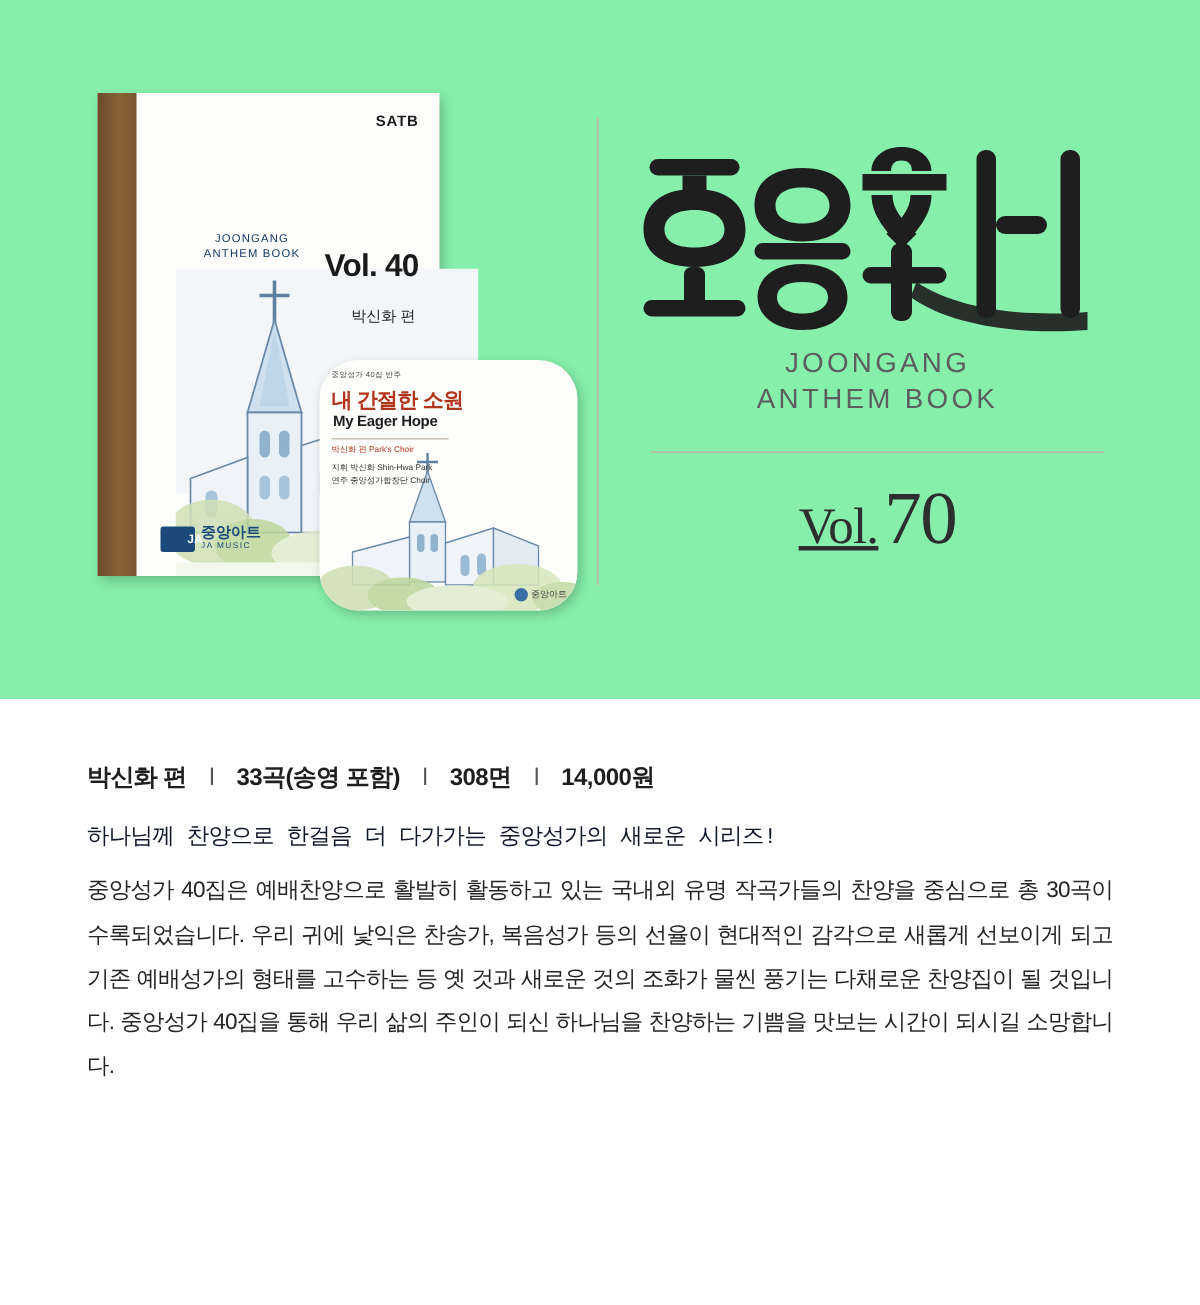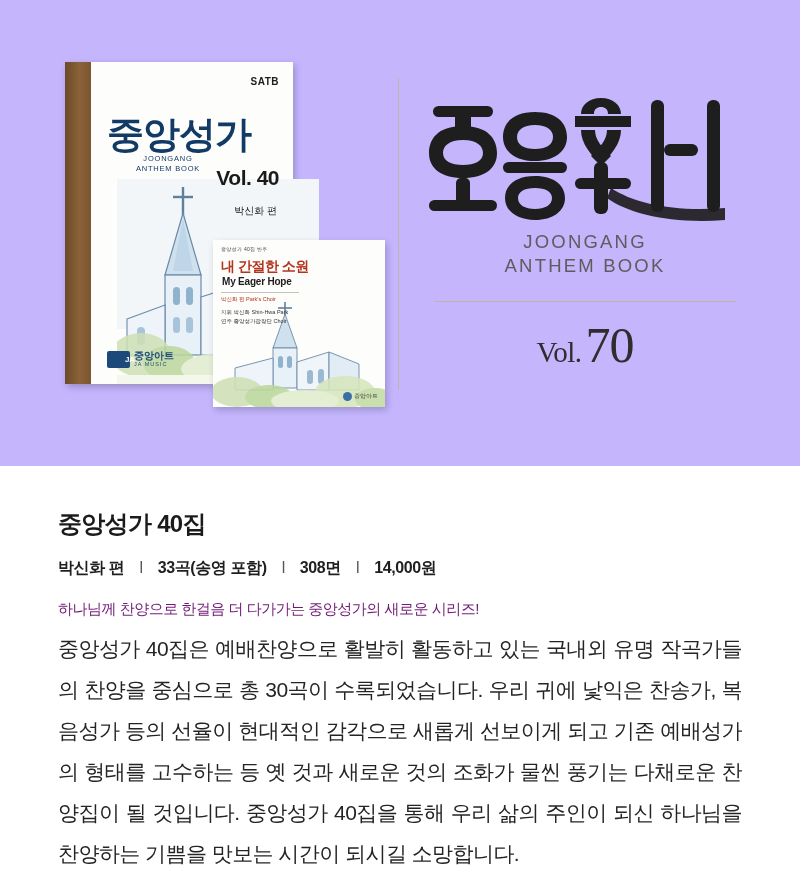--- a/index.html
+++ b/index.html
@@ -18,21 +18,21 @@
     position: relative;
     overflow: hidden;
     background: #ffffff;
   }
 
   
   .hero {
     position: relative;
     width: 800px;
     height: 466px;
-    background: #c4b5fd;
+    background: #86efac;
     overflow: hidden;
   }
 
   
   .product-group {
     position: absolute;
     left: 60px;
     top: 62px;
     width: 330px;
     height: 345px;
@@ -147,20 +147,21 @@
   
   .cd {
     position: absolute;
     left: 153px;
     top: 178px;
     width: 172px;
     height: 167px;
     background: #fdfdfb;
     box-shadow: 2px 3px 7px rgba(0,0,0,0.2);
     overflow: hidden;
+    border-radius: 26px;
   }
   .cd-head {
     position: absolute;
     left: 8px; top: 6px;
     font-size: 5px;
     color: #444;
     letter-spacing: .3px;
   }
   .cd-title-ko {
     position: absolute;
@@ -251,21 +252,21 @@
     width: 302px;
     height: 1px;
     background: #bfb6a6;
     margin: 22px auto 0 auto;
   }
   .brand-vol {
     margin-top: 14px;
     font-family: "Liberation Serif", serif;
     color: #2e2e2e;
   }
-  .brand-vol .v { font-size: 29px; letter-spacing: -.5px; }
+  .brand-vol .v { font-size: 34px; letter-spacing: -.5px; text-decoration: underline; }
   .brand-vol .n { font-size: 50px; letter-spacing: -1px; }
 
   
   .content {
     position: absolute;
     left: 0;
     top: 466px;
     width: 800px;
     padding: 42px 58px 0 58px;
   }
@@ -290,27 +291,28 @@
     color: #555;
   }
   .submeta {
     font-size: 12px;
     color: #3b3b3b;
     letter-spacing: -.3px;
     margin-bottom: 26px;
   }
   .lead {
     font-size: 15px;
-    color: #701a75;
+    color: #0f172a;
     letter-spacing: -.5px;
     line-height: 1.95;
     margin-bottom: 6px;
+    font-family: Liberation Mono, monospace;
   }
   .body-text {
-    font-size: 21px;
+    font-size: 15px;
     color: #242424;
     letter-spacing: -.55px;
     line-height: 1.95;
     text-align: justify;
     margin: 0;
   }
 </style>
 </head>
 <body>
 
@@ -362,21 +364,20 @@
               </g>
               <g opacity="0.7">
                 <circle cx="168" cy="160" r="14" fill="#e8f0d6"></circle>
                 <circle cx="182" cy="168" r="11" fill="#dcebc6"></circle>
               </g>
               <rect x="0" y="196" width="202" height="9" fill="#f3f7ec"></rect>
             </svg>
           </div>
 
           <div class="book-satb">SATB</div>
-          <div class="book-title-ko">중앙성가</div>
           <div class="book-title-en">
             <div>JOONGANG</div>
             <div>ANTHEM BOOK</div>
           </div>
           <div class="book-vol">Vol. 40</div>
           <div class="book-editor">박신화 편</div>
 
           <div class="book-publisher">
             <span class="pub-badge">JA</span>
             <span class="pub-text">
@@ -470,21 +471,20 @@
       </div>
       <div class="brand-rule"></div>
       <div class="brand-vol">
         <span class="v">Vol.</span>
         <span class="n">70</span>
       </div>
     </div>
   </div>
 
   <div class="content">
-    <h1 class="title">중앙성가 40집</h1>
 
     <div class="meta">
       <span>박신화 편</span>
       <span class="sep">l</span>
       <span>33곡(송영 포함)</span>
       <span class="sep">l</span>
       <span>308면</span>
       <span class="sep">l</span>
       <span>14,000원</span>
     </div>

